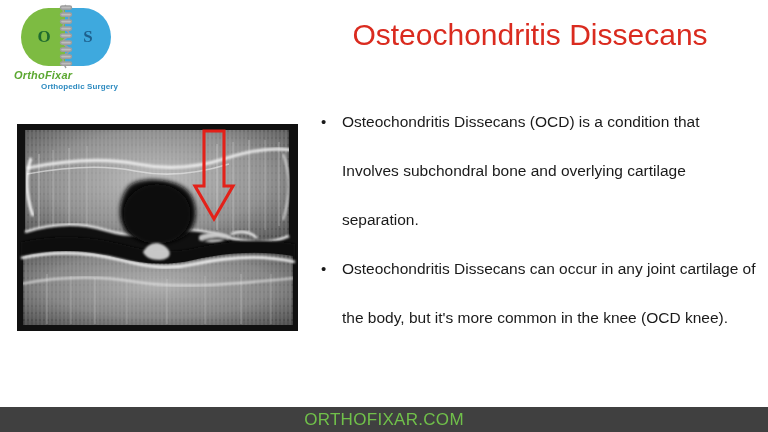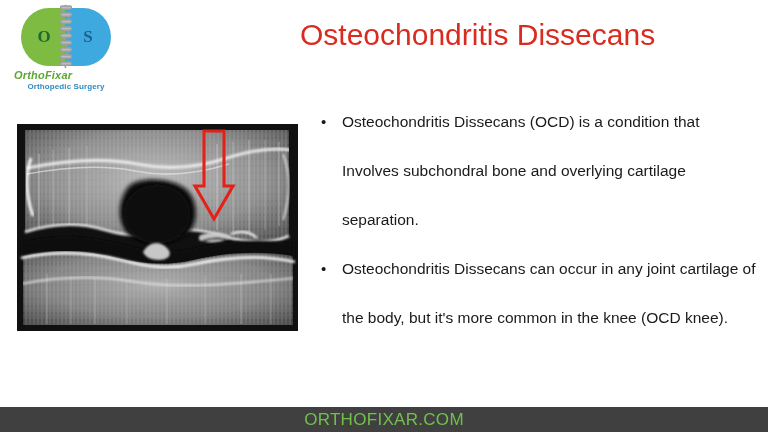--- a/index.html
+++ b/index.html
@@ -73,35 +73,36 @@
     text-align: left;
     font-family: "Liberation Sans", sans-serif;
     font-size: 11px;
     font-weight: bold;
     font-style: italic;
     color: #5CA832;
     margin-top: 1px;
     letter-spacing: .2px;
   }
   #logo-sub {
-    text-align: center;
+    text-align: right;
     font-family: "Liberation Sans", sans-serif;
     font-size: 8px;
     font-weight: bold;
     color: #2E8BC0;
     margin-top: 1px;
     letter-spacing: .1px;
   }
 
   
   #slide-title {
     position: absolute;
     left: 300px;
     top: 18px;
     width: 460px;
+    text-align: center;
     font-size: 30px;
     font-weight: normal;
     color: #DA2B1F;
     font-family: "Liberation Sans", sans-serif;
     white-space: nowrap;
   }
 
   
   #xray-figure {
     position: absolute;

